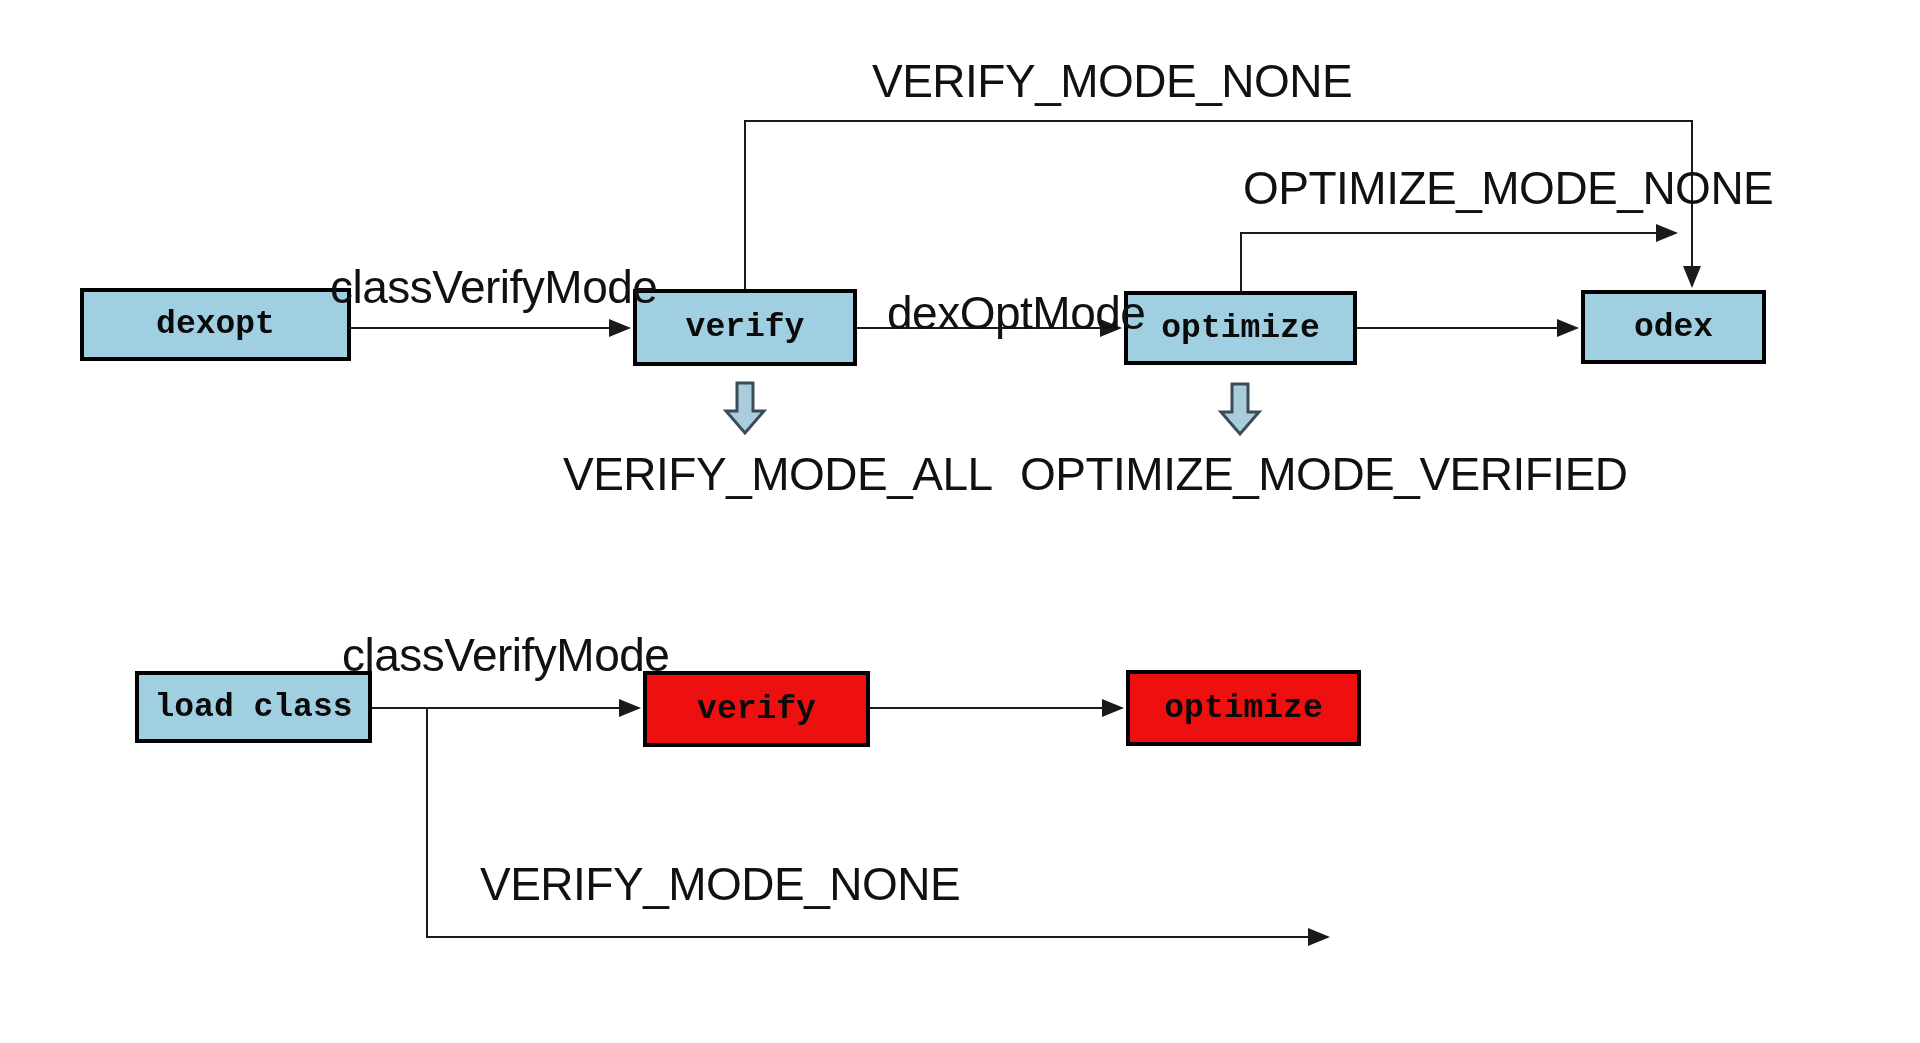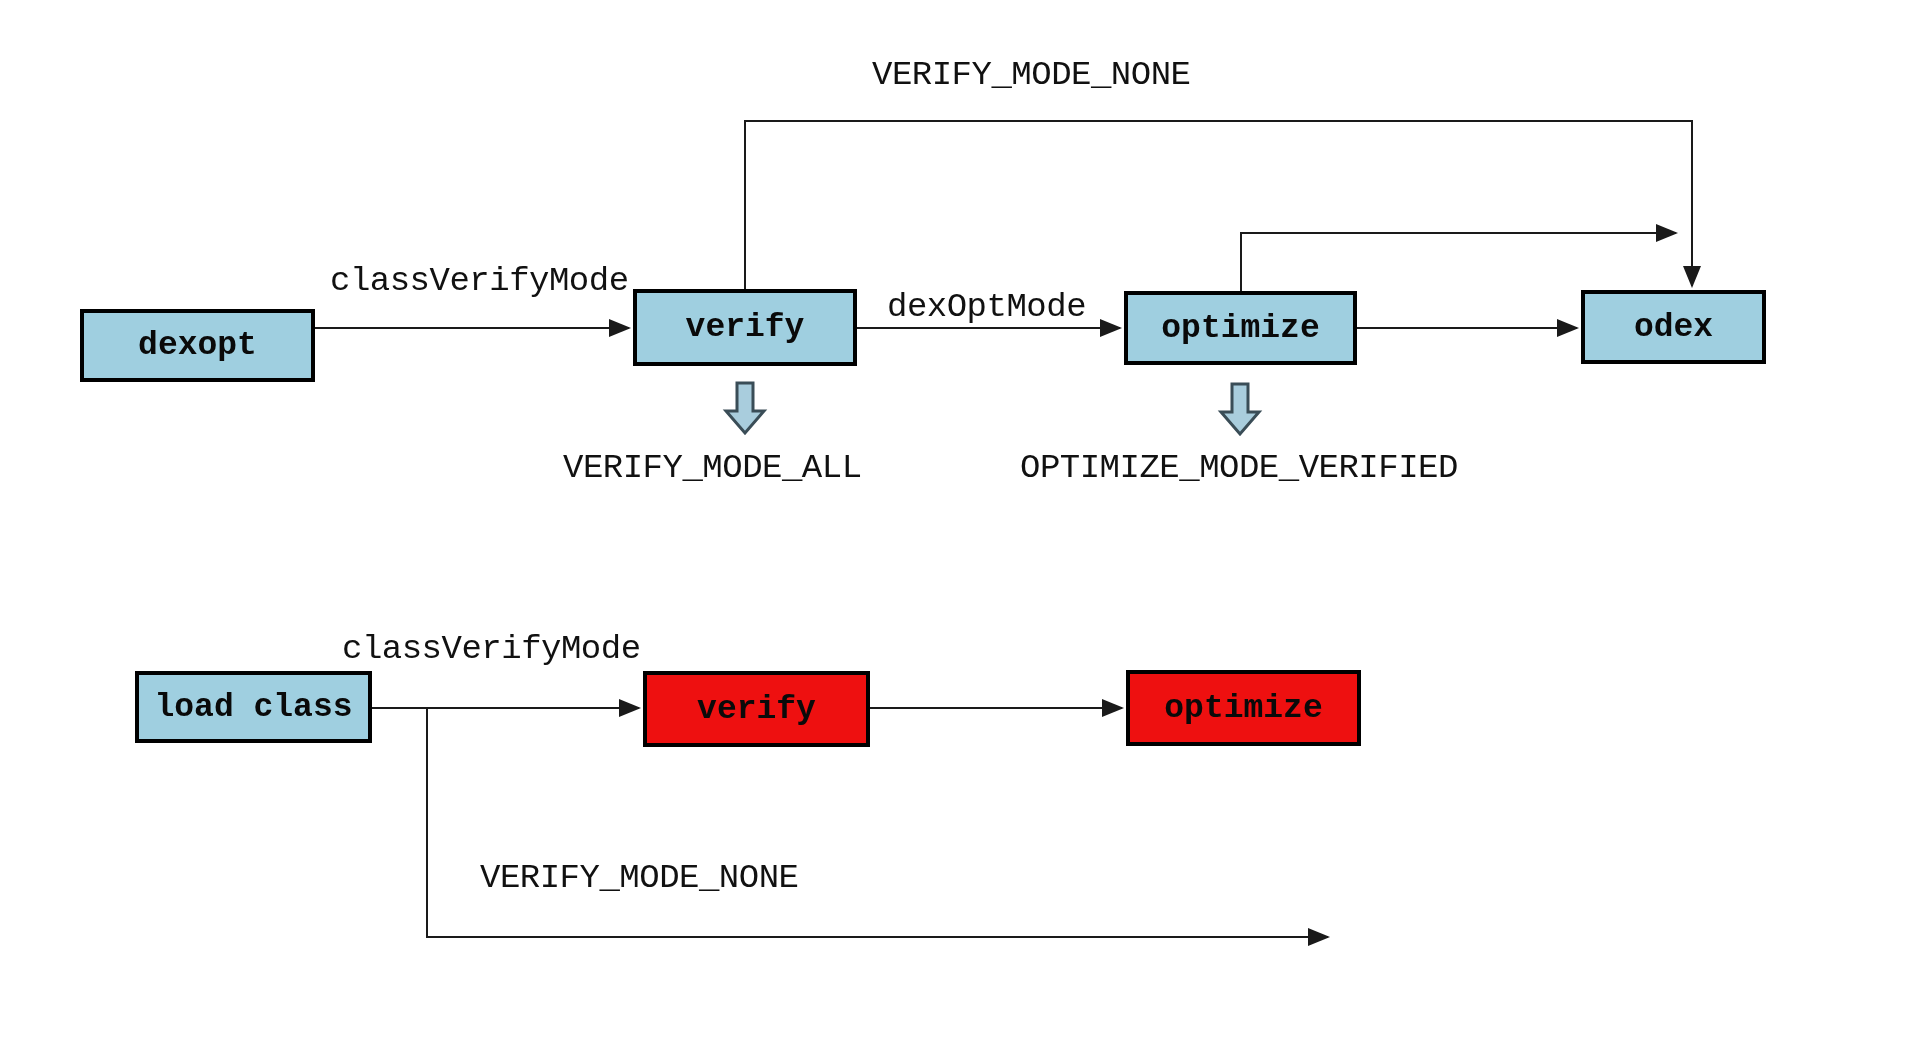--- a/index.html
+++ b/index.html
@@ -47,30 +47,30 @@
     font-weight: bold;
     font-size: 33px;
     color: #0a0a0a;
     white-space: nowrap;
   }
   .node-blue { background: var(--node-fill-blue, #9fcfe0); }
   .node-red  { background: var(--node-fill-red, #ee1010); }
 
   .lbl {
     position: absolute;
-    font-family: Liberation Mono, monospace;
-    font-size: 34px;
+    font-family: Liberation Sans, sans-serif;
+    font-size: 46px;
     line-height: 1.0;
     color: var(--label-text, #111111);
     white-space: nowrap;
     letter-spacing: -0.5px;
   }
 
   
-  #n-dexopt        { left: 80px;   top: 309px; width: 235px; height: 73px; }
+  #n-dexopt        { left: 80px;   top: 288px; width: 271px; height: 73px; }
   #n-verify-top    { left: 633px;  top: 289px; width: 224px; height: 77px; }
   #n-optimize-top  { left: 1124px; top: 291px; width: 233px; height: 74px; }
   #n-odex          { left: 1581px; top: 290px; width: 185px; height: 74px; }
 
   
   #n-load-class      { left: 88px;   top: 671px; width: 237px; height: 72px; margin-left: 47px; }
   #n-verify-bottom   { left: 643px;  top: 671px; width: 227px; height: 76px; }
   #n-optimize-bottom { left: 1126px; top: 670px; width: 235px; height: 76px; }
 
   
@@ -119,19 +119,20 @@
   <div class="node node-blue" id="n-optimize-top">optimize</div>
   <div class="node node-blue" id="n-odex">odex</div>
 
   <div class="node node-blue" id="n-load-class">load class</div>
   <div class="node node-red" id="n-verify-bottom">verify</div>
   <div class="node node-red" id="n-optimize-bottom">optimize</div>
 
   <div class="lbl" id="l-class-verify-mode-top">classVerifyMode</div>
   <div class="lbl" id="l-dex-opt-mode">dexOptMode</div>
   <div class="lbl" id="l-verify-mode-none-top">VERIFY_MODE_NONE</div>
+  <div class="lbl" id="l-optimize-mode-none">OPTIMIZE_MODE_NONE</div>
   <div class="lbl" id="l-verify-mode-all">VERIFY_MODE_ALL</div>
   <div class="lbl" id="l-optimize-mode-verified">OPTIMIZE_MODE_VERIFIED</div>
 
   <div class="lbl" id="l-class-verify-mode-bottom">classVerifyMode</div>
   <div class="lbl" id="l-verify-mode-none-bottom">VERIFY_MODE_NONE</div>
 
 </div>
 
 </body></html>

